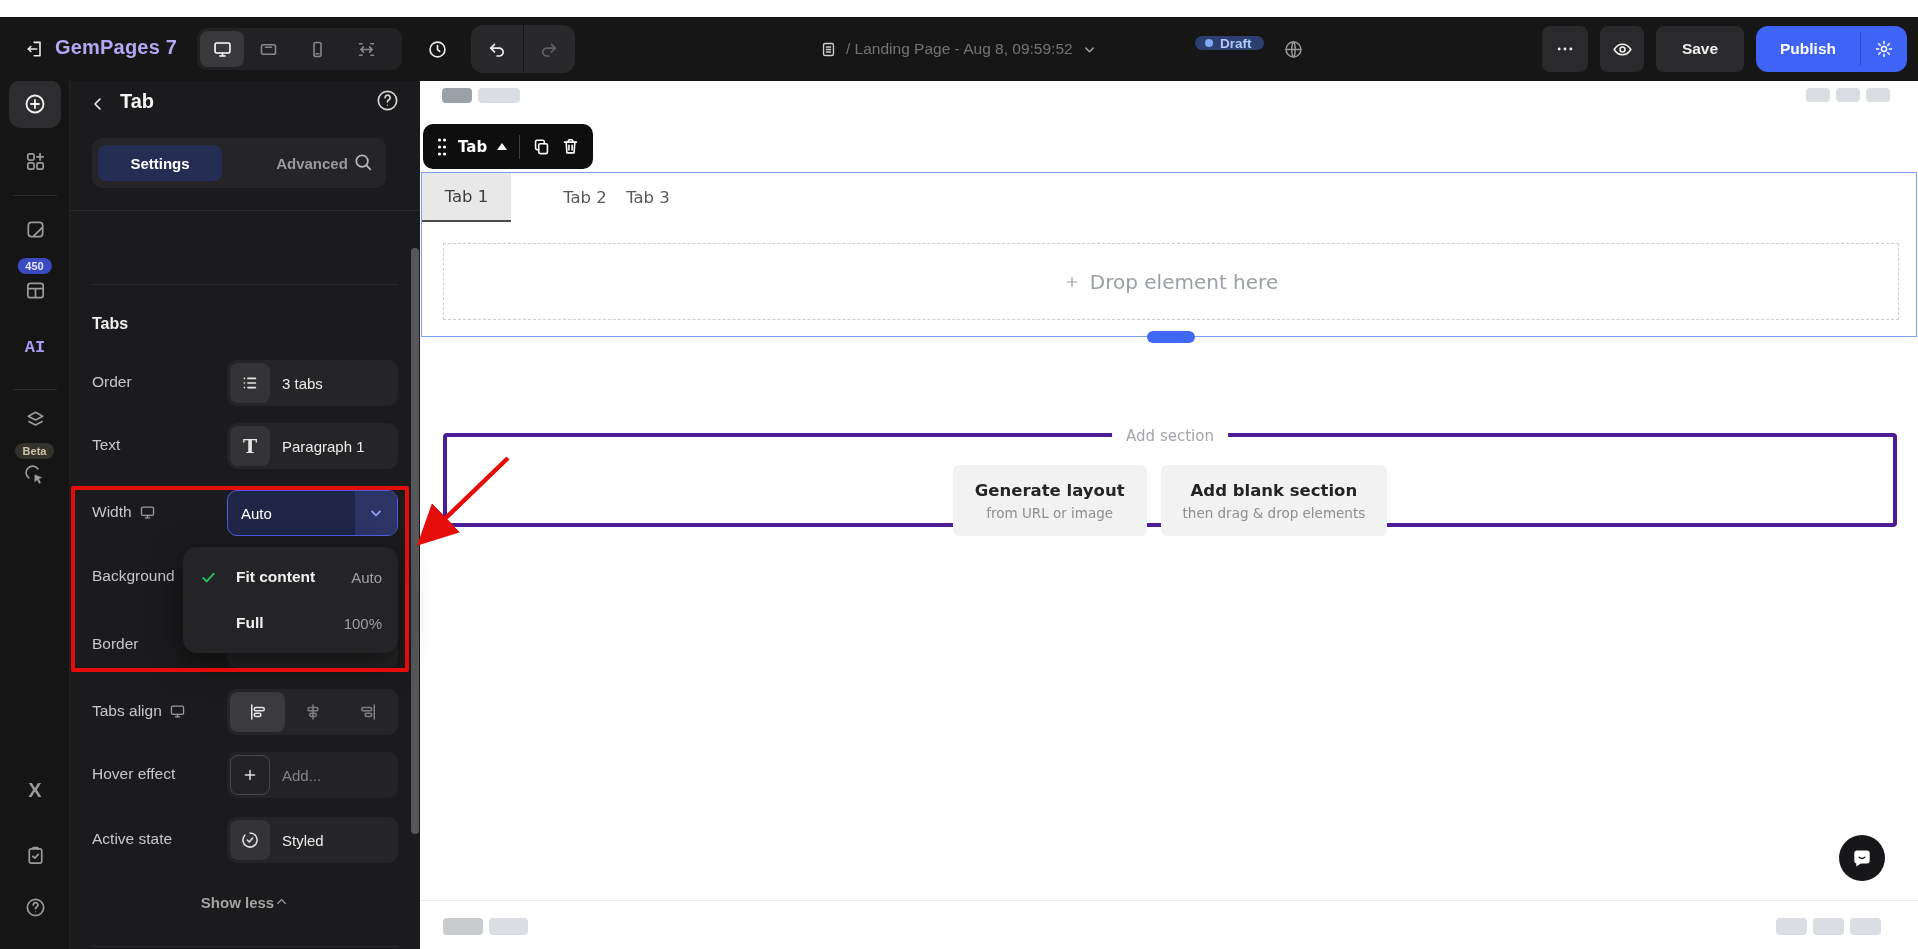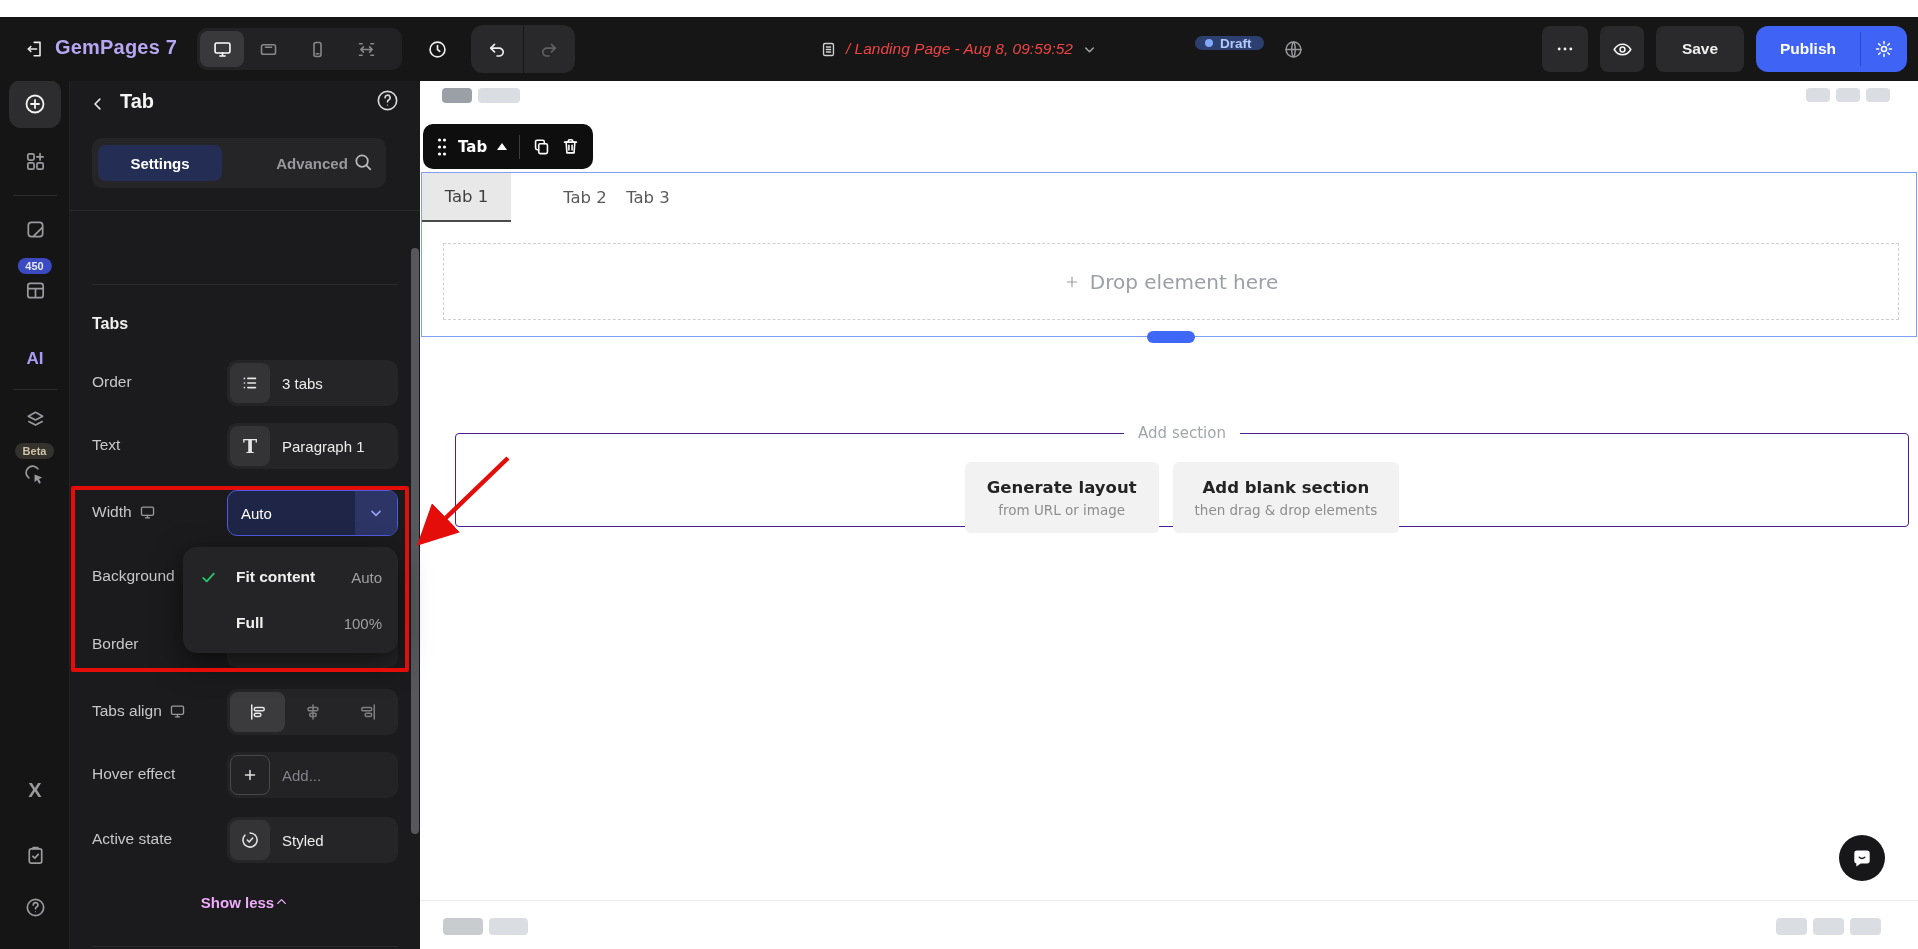--- a/index.html
+++ b/index.html
@@ -12,21 +12,21 @@
   #topbar { left:0; top:17px; width:1918px; height:64px; background:#161616; display:flex; align-items:center; z-index:20; }
   .tb-icon { color:#ececec; }
   .brand-text { font-size:20px; font-weight:bold; color:#b6a7f3; letter-spacing:.2px; }
   .device-group { position:absolute; left:197px; top:11px; width:205px; height:42px; background:#222224; border-radius:10px; display:flex; align-items:center; padding:3px; }
   .device-cell { width:49px; height:36px; display:flex; align-items:center; justify-content:center; color:#88888c; border-radius:8px; }
   .device-cell.active { width:44px; background:#39393c; color:#fff; }
   .undo-redo { position:absolute; left:471px; top:8px; width:104px; height:48px; background:#29292b; border-radius:12px; display:flex; }
   .ur-half { width:52px; display:flex; align-items:center; justify-content:center; }
   .ur-div { width:1px; background:#161616; }
   .title-cluster { position:absolute; left:820px; top:0; height:64px; display:flex; align-items:center; gap:9px; }
-  .page-title { color:#ef4444; font-size:15.5px;font-style:italic; }
+  .page-title { color:#737373; font-size:15.5px; }
   .draft-pill { position:absolute; left:1195px; top:19px; height:14px; padding:0 12px 0 10px; border-radius:14px; background:#2d3f6e; display:flex; align-items:center; gap:7px; }
   .draft-dot { width:8px; height:8px; border-radius:50%; background:#82a6fa; }
   .draft-text { color:#b0c8fb; font-size:13.5px; font-weight:600; }
   .tb-right { position:absolute; right:11px; top:9px; height:46px; display:flex; gap:12px; }
   .tb-btn { height:46px; background:#2a2a2c; border-radius:8px; color:#f0f0f0; display:flex; align-items:center; justify-content:center; font-size:15.5px; font-weight:600; }
   .publish-group { height:46px; border-radius:12px; background:#3f63f4; display:flex; overflow:hidden; }
   .publish-main { width:104px; display:flex; align-items:center; justify-content:center; color:#fff; font-size:15.5px; font-weight:600; }
   .publish-div { width:1px; background:#2c49c9; margin:6px 0; }
   .publish-gear { width:46px; display:flex; align-items:center; justify-content:center; color:#fff; }
 
@@ -68,21 +68,21 @@
   .ctl-placeholder { margin-left:12px; font-size:15px; color:#828288; }
 
   .width-select { position:absolute; left:157px; top:426px; width:171px; height:46px; background:#1f2546; border:1.5px solid #4f5ce0; border-radius:10px; display:flex; z-index:30; }
   .ws-text { flex:1; display:flex; align-items:center; padding-left:13px; color:#fff; font-size:15px; }
   .ws-chev { width:42px; background:#2c3566; border-radius:0 8px 8px 0; display:flex; align-items:center; justify-content:center; color:#99a2f5; }
 
   .segctl { position:absolute; left:157px; width:171px; height:46px; background:#252527; border-radius:10px; display:flex; padding:3px; gap:0; }
   .segctl-cell { width:55px; height:40px; display:flex; align-items:center; justify-content:center; color:#808084; border-radius:8px; }
   .segctl-cell.active { background:#3b3b3e; color:#e8e8e8; }
 
-  .show-less { position:absolute; left:0; top:830px; width:350px; display:flex; align-items:flex-start; justify-content:center; color:#f0abfc; font-size:15px; font-weight:600; }
+  .show-less { position:absolute; left:0; top:830px; width:350px; display:flex; align-items:flex-start; justify-content:center; color:#a3a3a3; font-size:15px; font-weight:600; }
   .panel-bdiv { position:absolute; left:22px; top:882px; width:306px; height:1px; background:#2a2a2c; }
   .panel-scrollbar { position:absolute; left:341px; top:184px; width:8px; height:586px; background:#57585b; border-radius:4px; }
 
   
   #width-dropdown { left:183px; top:547px; width:215px; height:106px; background:#242426; border-radius:14px; box-shadow:0 10px 30px rgba(0,0,0,.55); z-index:40; padding:7px 0; }
   .dd-row { height:46px; display:flex; align-items:center; padding:0 16px 0 17px; }
   .dd-check { width:17px; color:#27c567; flex:none; }
   .dd-label { margin-left:19px; font-size:15.5px; font-weight:600; color:#f0f0f0; }
   .dd-value { margin-left:auto; font-size:15px; color:#9f9fa3; }
 
@@ -96,21 +96,21 @@
   .sk-dark { background:#9aa0a6; }
   .sel-box { position:absolute; left:1px; top:108px; width:1496px; height:165px; border:1px solid #7f9ff5; }
   .c-tab { position:absolute; top:0; height:49px; display:flex; align-items:center; justify-content:center; font-size:16.5px; color:#5a5a5a; }
   .c-tab.active { background:#e8e8e8; color:#3f3f3f; border-bottom:2px solid #4b4b4b; }
   .el-toolbar { position:absolute; left:3px; top:60px; height:45px; background:#0e0e0e; border-radius:10px; display:flex; align-items:center; padding:0 13px; gap:10px; color:#fff; z-index:31; }
   .el-tb-label { font-size:15px; font-weight:bold; }
   .el-tb-div { width:1px; height:24px; background:#3c3c3c; margin:0 2px; }
   .tri-up { width:0; height:0; border-left:5px solid transparent; border-right:5px solid transparent; border-bottom:7px solid #fff; }
   .drop-zone { position:absolute; left:21px; top:70px; width:1456px; height:77px; border:1px dashed #cfcfcf; display:flex; align-items:center; justify-content:center; gap:10px; color:#9aa0a6; font-size:20px; }
   .sel-handle { position:absolute; left:725px; top:158px; width:48px; height:12px; background:#3e68f5; border-radius:6px; z-index:5; }
-  .add-box { position:absolute; left:35px; top:369px; width:1454px; height:94px; border:1px solid #4c1d95; border-radius:4px; }
+  .add-box { position:absolute; left:23px; top:369px; width:1454px; height:94px; border:4px solid #4c1d95; border-radius:4px; }
   .add-legend { position:absolute; left:50%; top:-10px; transform:translateX(-50%); background:#fff; padding:0 14px; color:#a3a6a9; font-size:15px; }
   .add-cards { position:absolute; left:0; top:28px; width:100%; display:flex; justify-content:center; gap:14px; }
   .add-card { height:71px; background:#f2f2f3; border-radius:6px; display:flex; flex-direction:column; align-items:center; justify-content:center; gap:5px; padding:0 22px; }
   .add-card-title { font-size:16.5px; font-weight:600; color:#242424; }
   .add-card-sub { font-size:13.5px; color:#8e8e8e; }
   .footer-div { position:absolute; left:0; top:836px; width:1498px; height:1px; background:#ececec; }
   .chat-fab { position:absolute; left:1419px; top:771px; width:46px; height:46px; border-radius:50%; background:#17171a; display:flex; align-items:center; justify-content:center; }
 </style>
 </head>
 <body>
@@ -255,21 +255,21 @@
           <path d="M19.2 9.8L9.8 19.2"></path>
         </svg>
     </span>
     <span class="badge-450">450</span>
     <span class="sb-item" style="top:215px;">
       <svg width="23" height="23" viewBox="0 0 24 24" fill="none" stroke="currentColor" stroke-width="1.8" stroke-linejoin="round">
           <rect x="4" y="4.5" width="16" height="15" rx="2.6"></rect>
           <path d="M4 10h16M12 10v9.5"></path>
         </svg>
     </span>
-    <span class="sb-item" style="top:285px;">
+    <span class="sb-item" style="top:274px;font-family:Liberation Mono, monospace;">
       <span class="ai-text">AI</span>
         <span class="ai-spark">✦</span>
     </span>
     <span class="sb-div" style="top:325px;"></span>
     <span class="sb-item" style="top:344px;">
       <svg width="23" height="23" viewBox="0 0 24 24" fill="none" stroke="currentColor" stroke-width="1.8" stroke-linejoin="round">
           <path d="M12 4.5l7.5 4L12 12.5l-7.5-4z"></path>
           <path d="M4.5 13.8l7.5 4 7.5-4"></path>
         </svg>
     </span>

